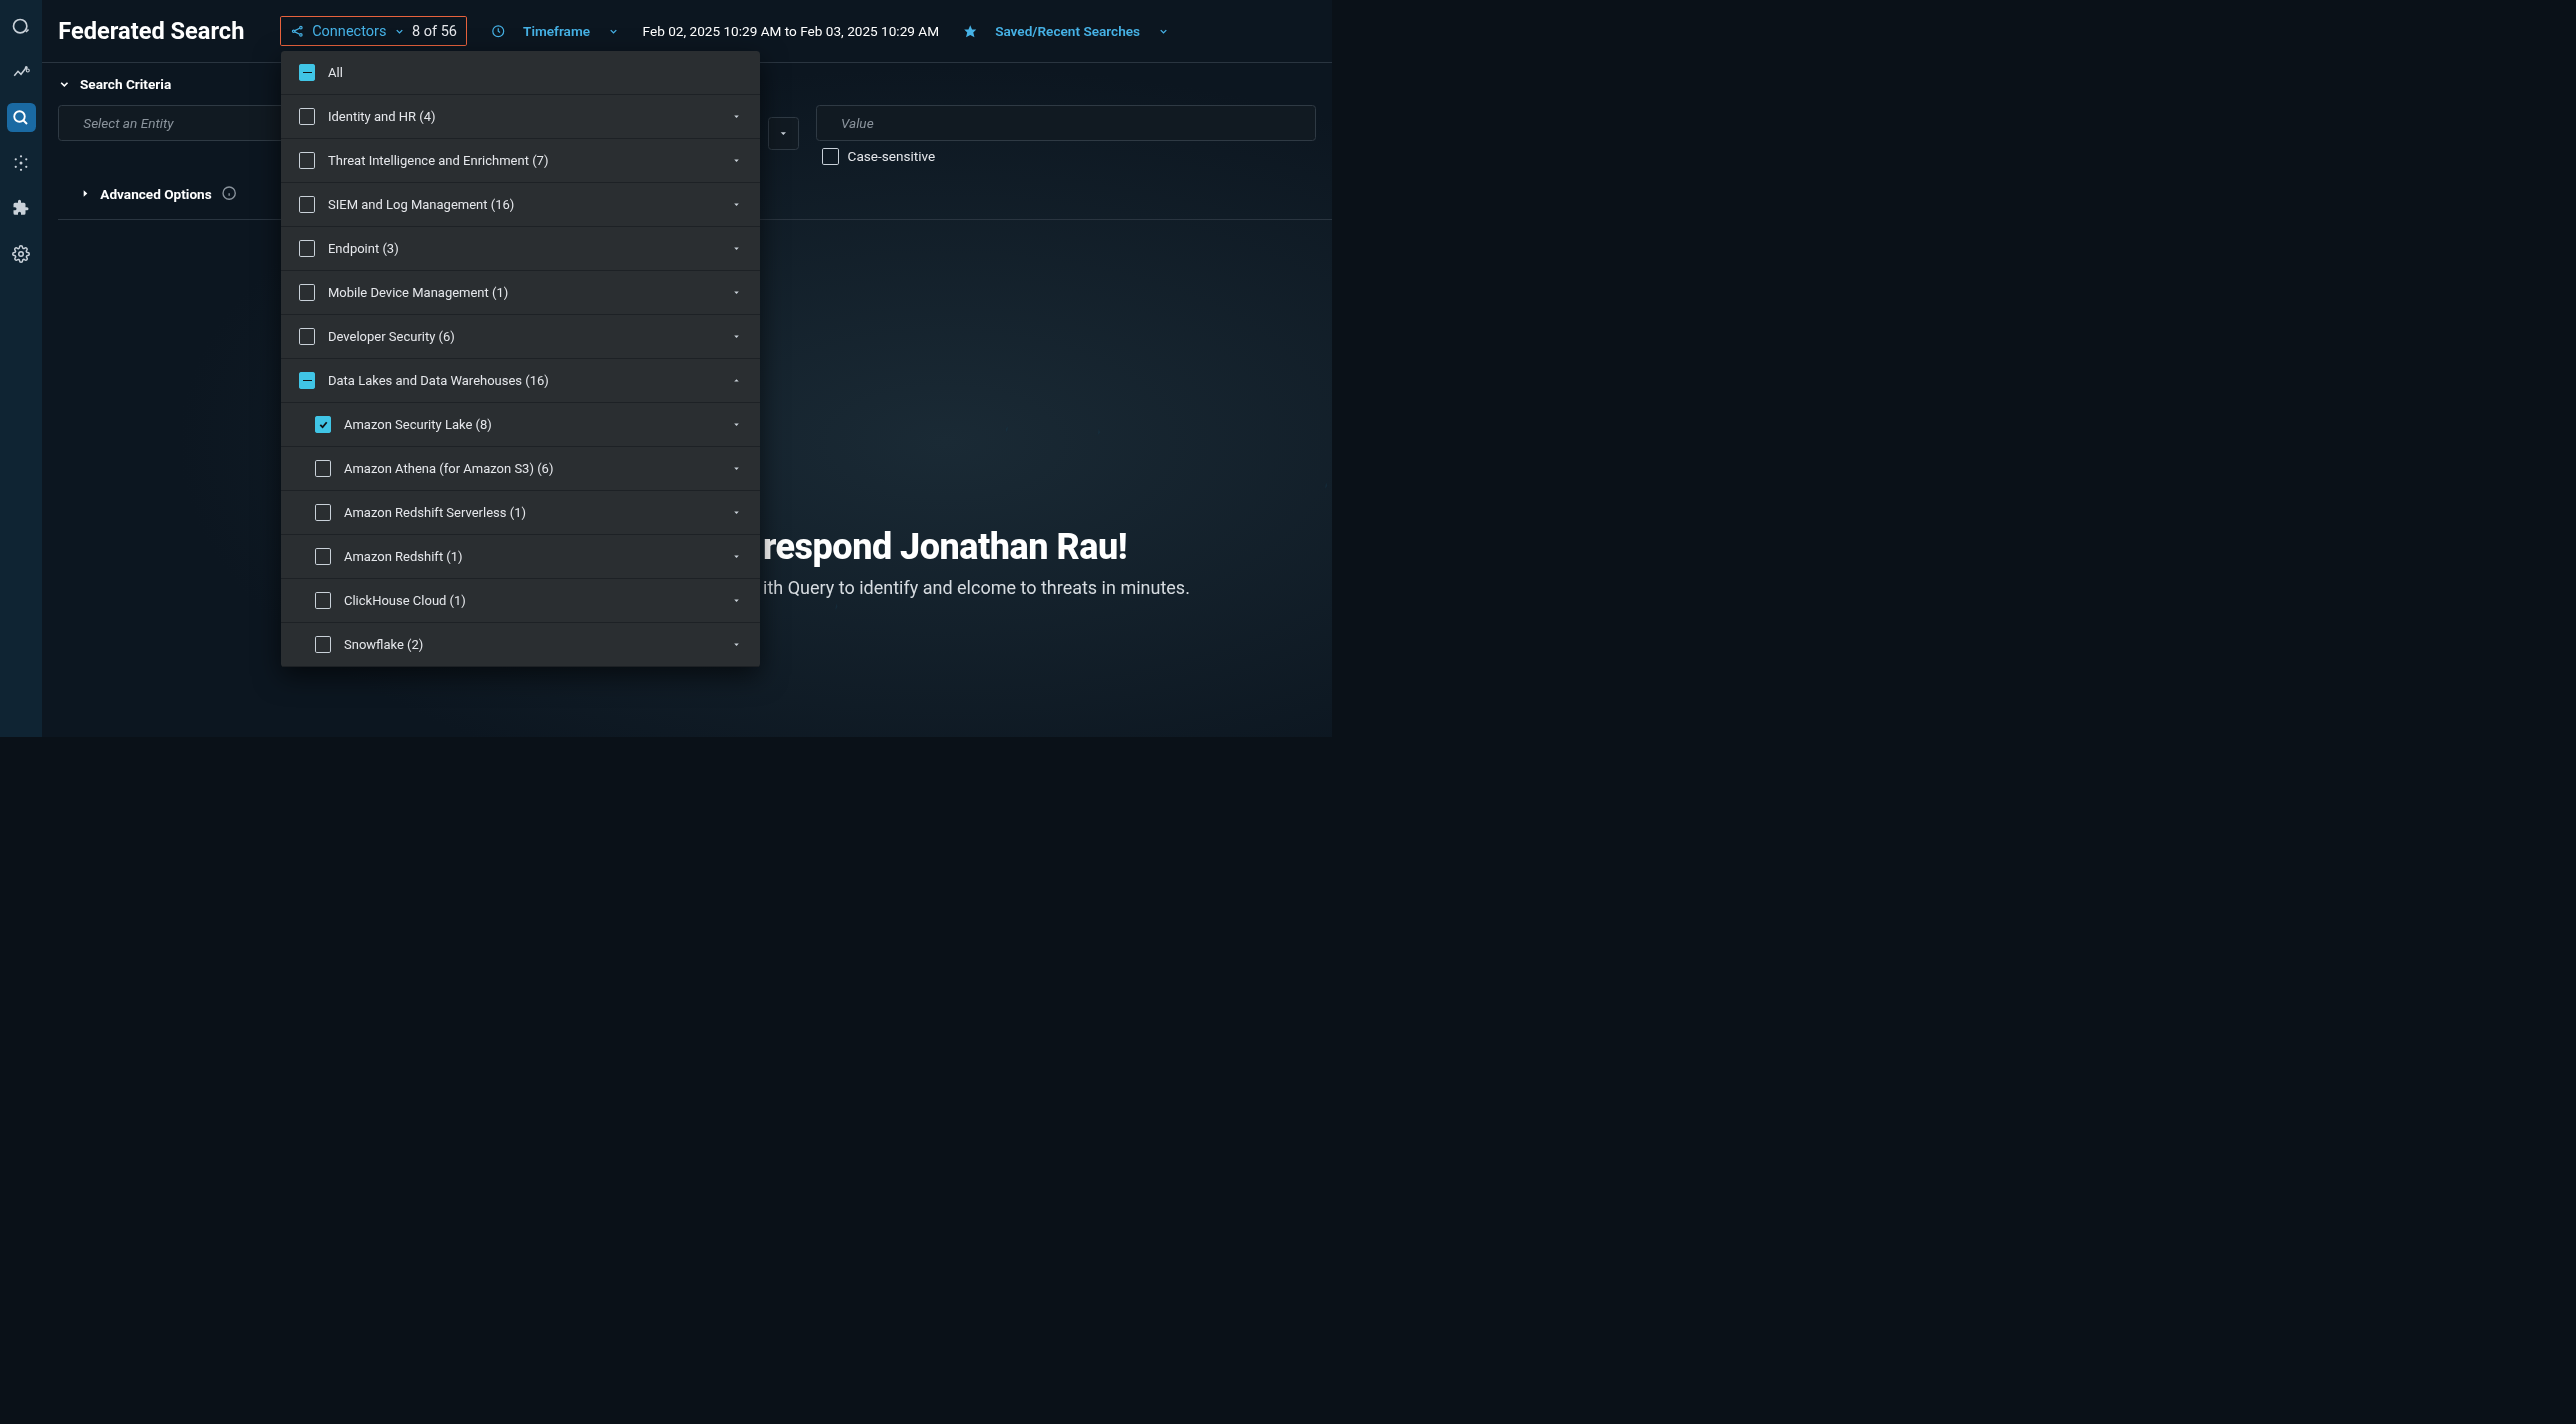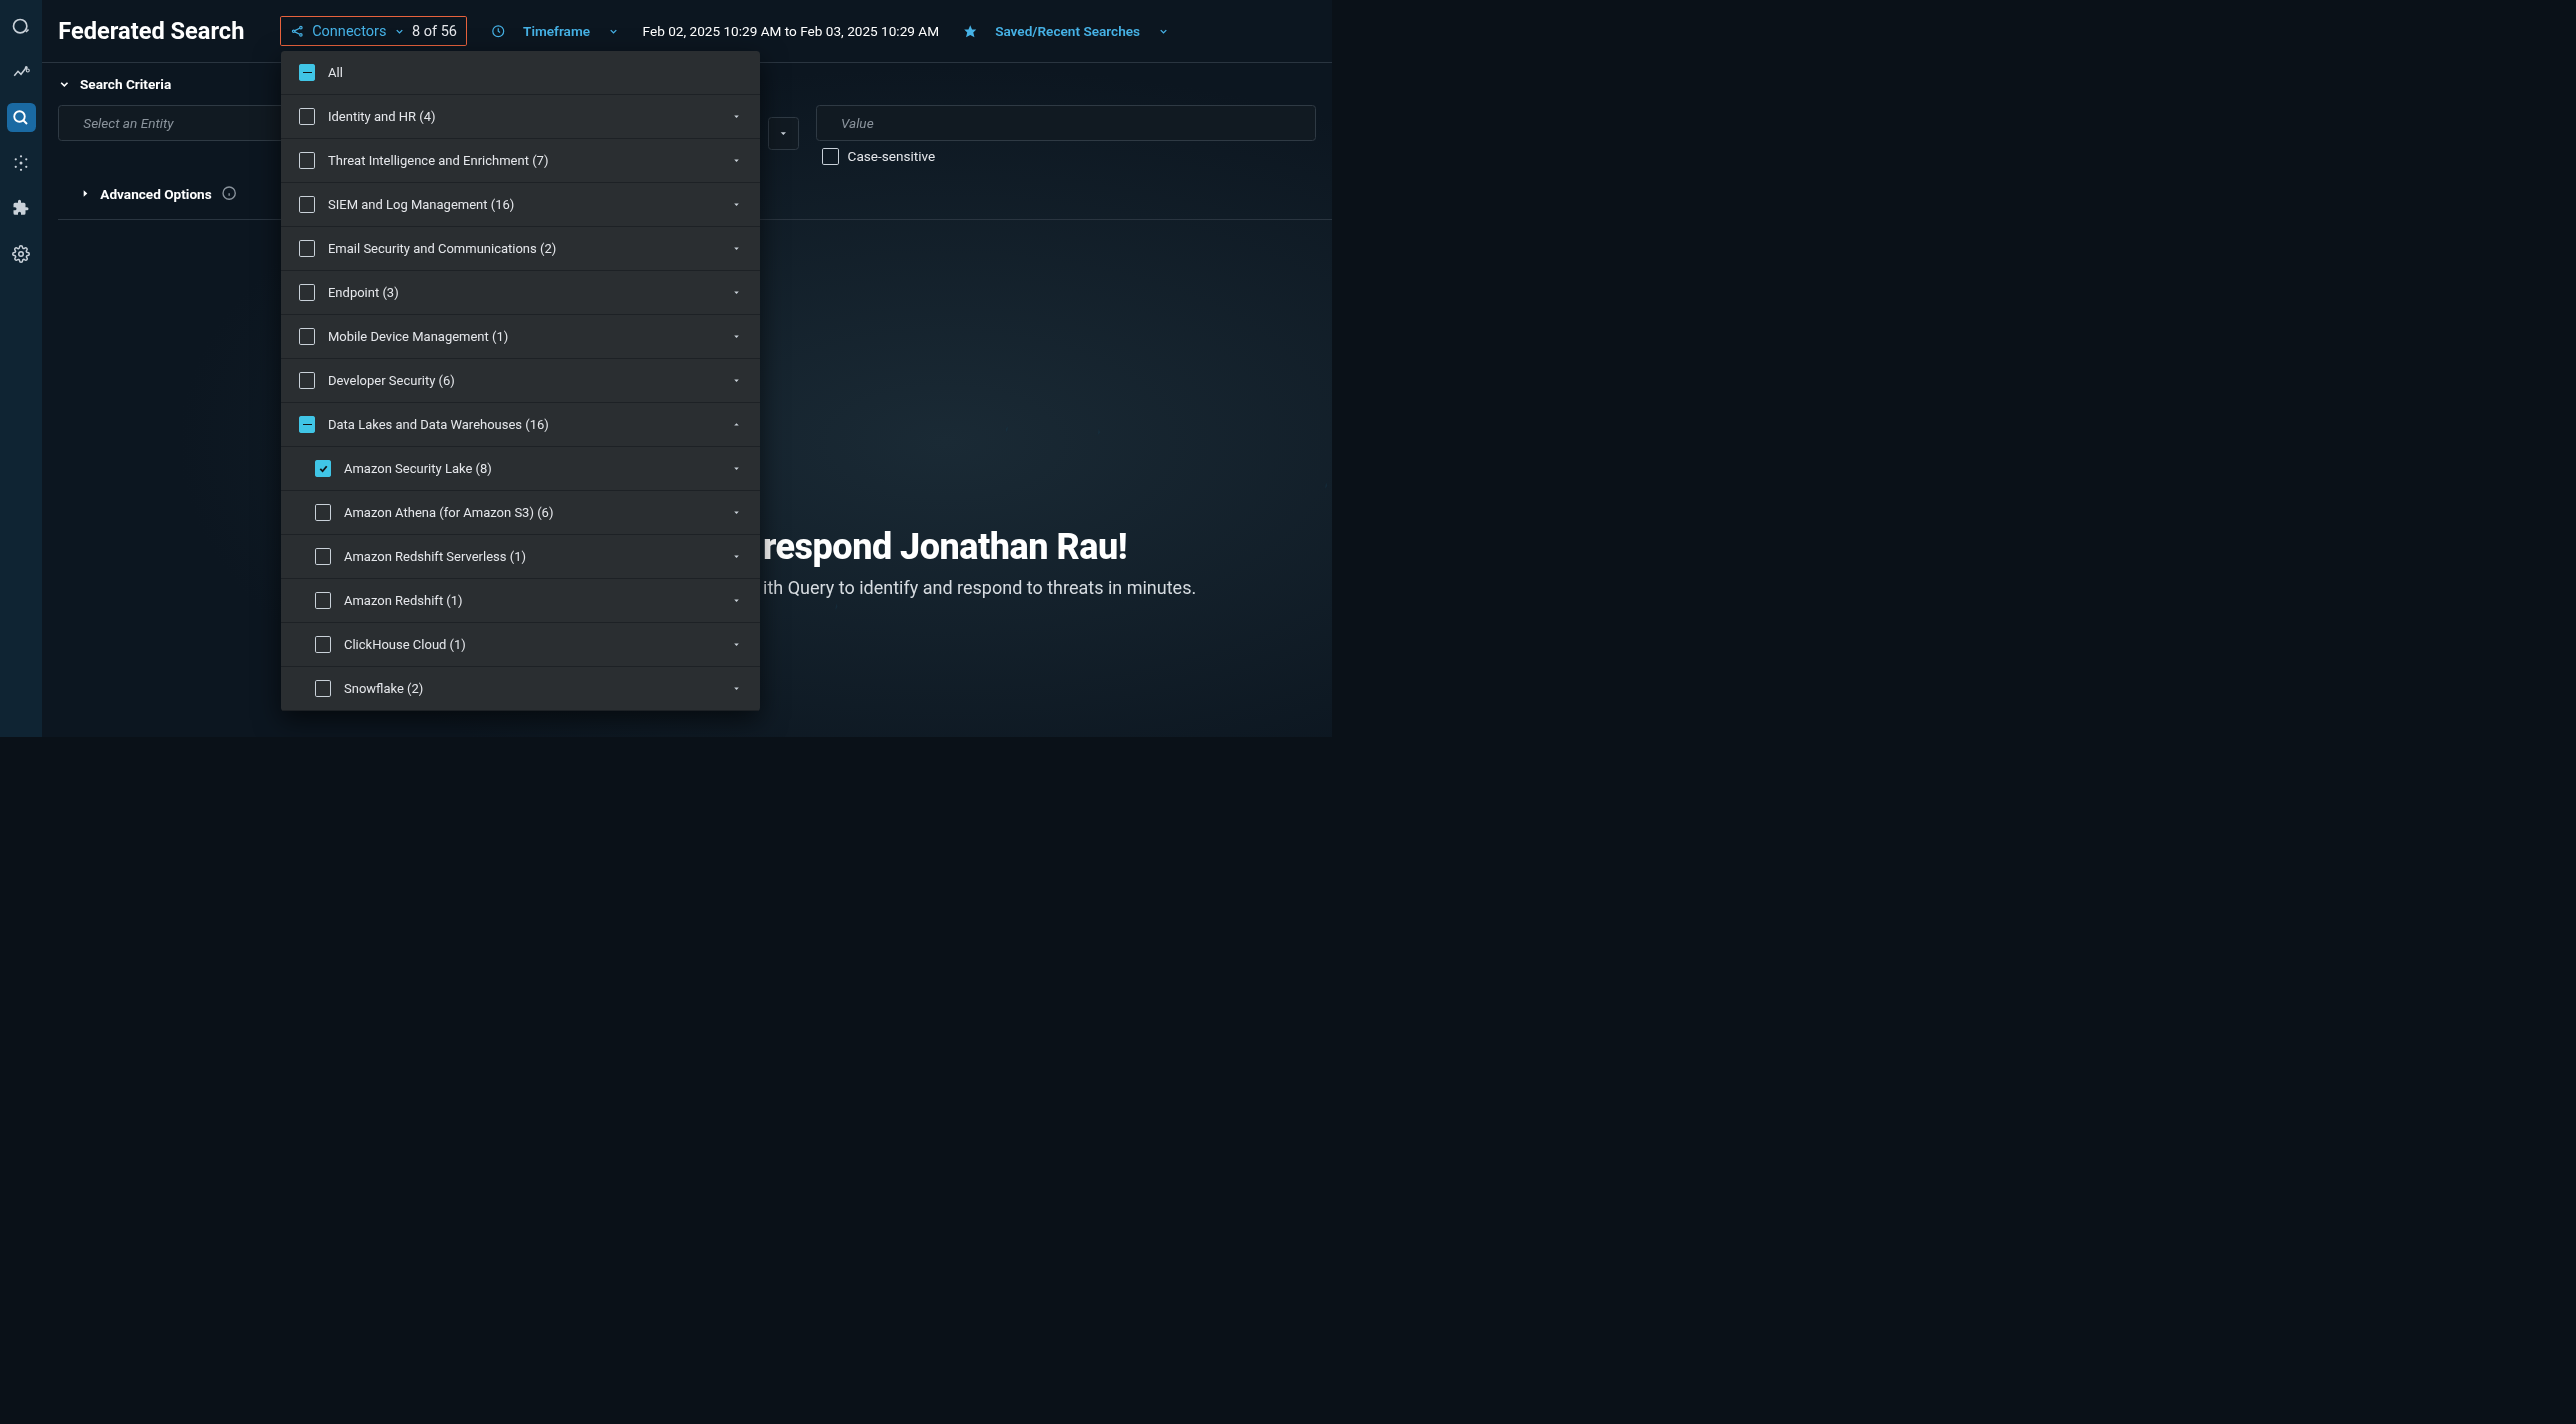--- a/index.html
+++ b/index.html
@@ -379,21 +379,21 @@
             <line x1="12" y1="8" x2="12" y2="8"></line>
             <line x1="12" y1="12" x2="12" y2="16"></line>
           </svg>
       </span>
     </div>
     <div class="hr"></div>
   </div>
 
   <div class="welcome">
     <h1>respond Jonathan Rau!</h1>
-    <p>ith Query to identify and respond to threats in minutes.</p>
+    <p>ith Query to identify and elcome to threats in minutes.</p>
   </div>
 
   <div class="dropdown">
     <div class="dropdown-scroll">
       <div class="dd-item">
         <div class="cb partial"></div>
         <span>All</span>
       </div>
 
       <div class="dd-item">
@@ -410,29 +410,20 @@
         <span>Threat Intelligence and Enrichment (7)</span>
         <span class="chev-right">
           <svg width="11" height="11" viewBox="0 0 24 24" fill="#c9d1d9">
               <polygon points="7 10 12 15 17 10"></polygon>
             </svg>
         </span>
       </div>
       <div class="dd-item">
         <div class="cb"></div>
         <span>SIEM and Log Management (16)</span>
-        <span class="chev-right">
-          <svg width="11" height="11" viewBox="0 0 24 24" fill="#c9d1d9">
-              <polygon points="7 10 12 15 17 10"></polygon>
-            </svg>
-        </span>
-      </div>
-      <div class="dd-item">
-        <div class="cb"></div>
-        <span>Email Security and Communications (2)</span>
         <span class="chev-right">
           <svg width="11" height="11" viewBox="0 0 24 24" fill="#c9d1d9">
               <polygon points="7 10 12 15 17 10"></polygon>
             </svg>
         </span>
       </div>
       <div class="dd-item">
         <div class="cb"></div>
         <span>Endpoint (3)</span>
         <span class="chev-right">

